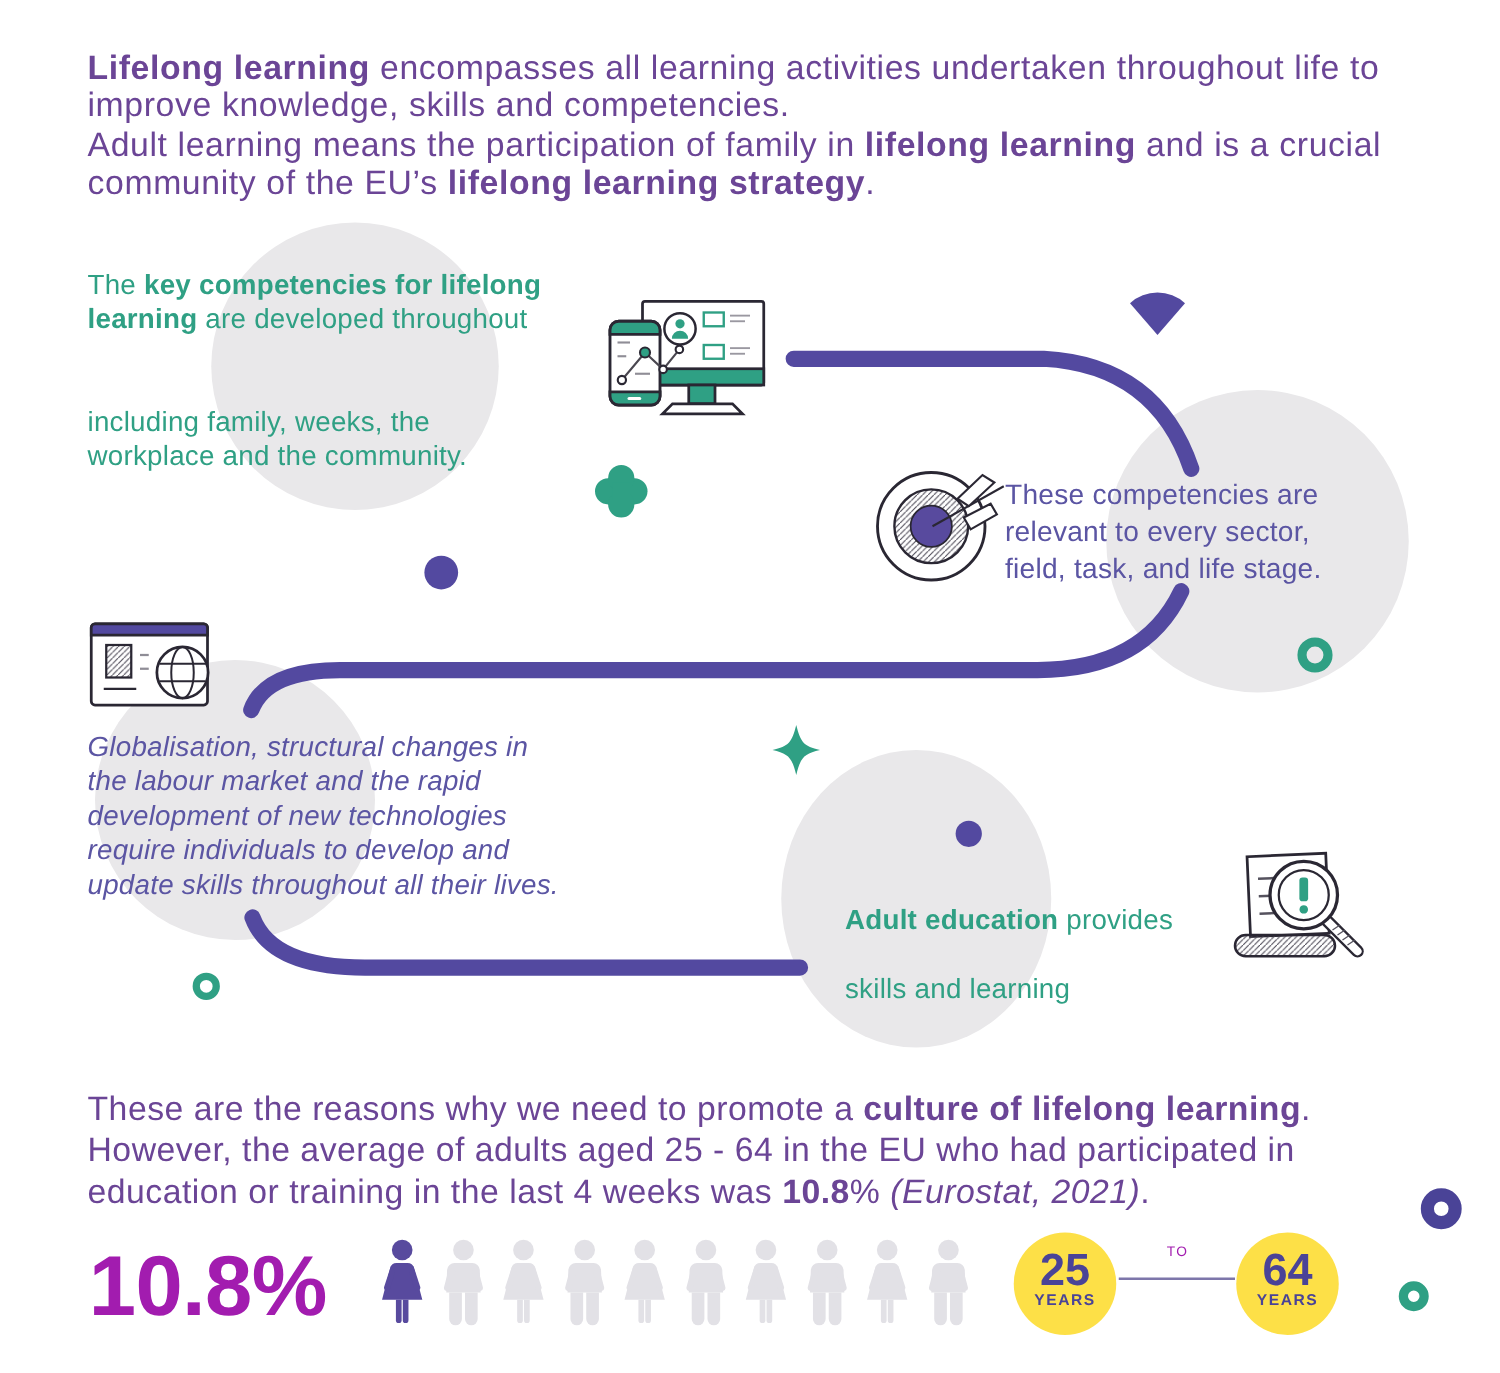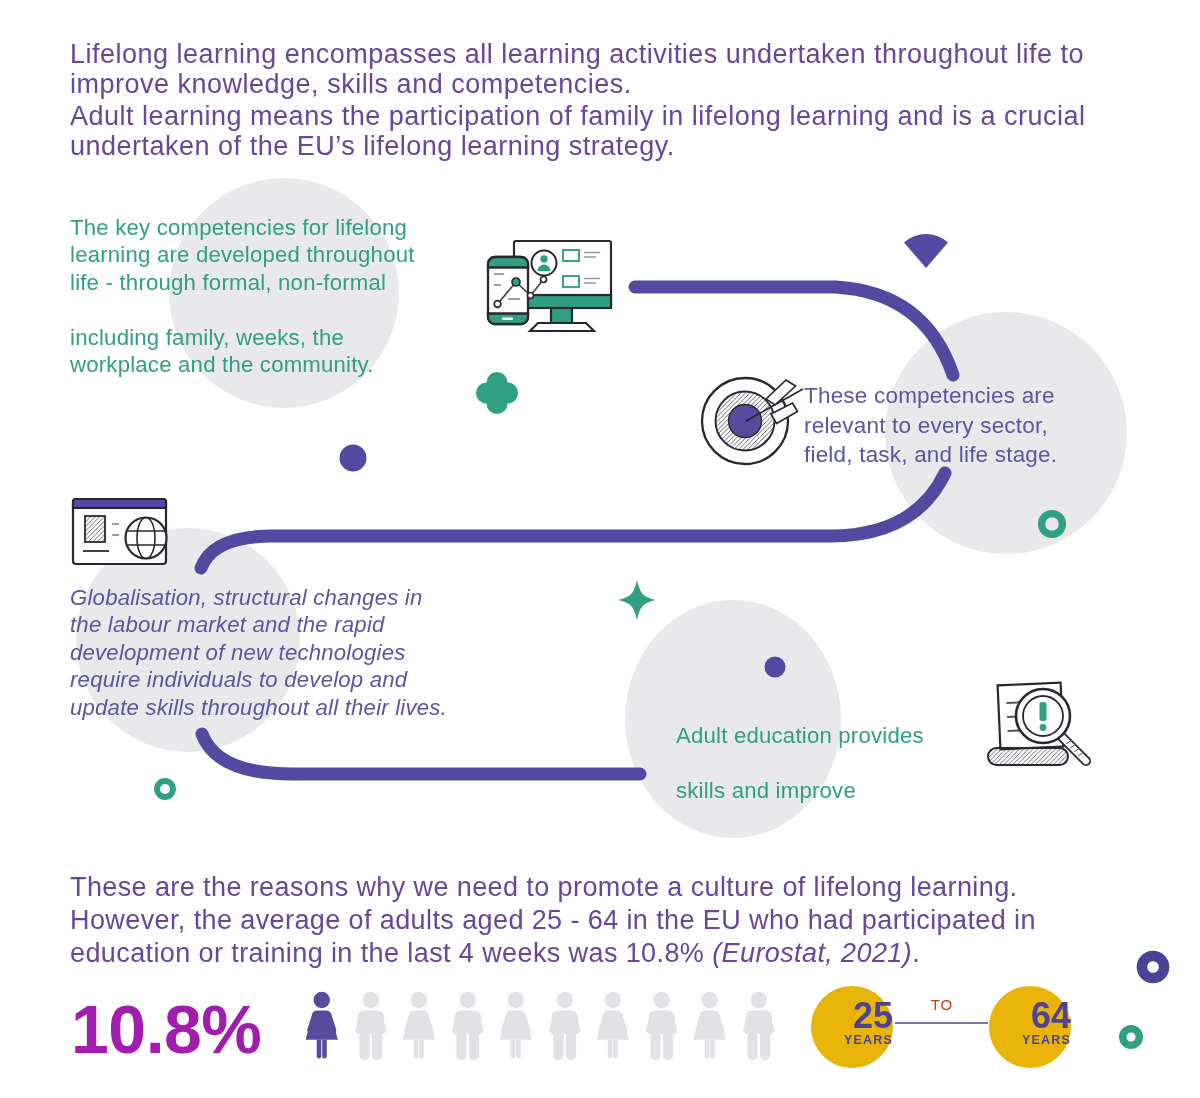--- a/index.html
+++ b/index.html
@@ -1,30 +1,30 @@
 <!DOCTYPE html>
 <html><head>
 <meta charset="utf-8">
 <style>
   html,body{margin:0;padding:0;}
   body{width:1200px;height:1098px;background:#fff;font-family:"Liberation Sans","DejaVu Sans",sans-serif;}
   #canvas{position:relative;width:1200px;height:1098px;overflow:hidden;background:#fff;}
   #art{position:absolute;left:0;top:0;}
   .txt{position:absolute;}
-  .b{font-weight:400;}
+  .b{font-weight:700;}
   .i{font-style:italic;}
   .purple-head{color:#6b4596;font-size:27px;line-height:30px;letter-spacing:0.5px;}
   .green{color:#2fa084;}
   .body-purple{color:#5b55a3;}
   .block{font-size:22.2px;line-height:27.4px;letter-spacing:0.2px;}
-  .age-circle{position:absolute;width:82px;height:82px;border-radius:50%;background:#eab308;color:#4a4397;text-align:right;}
+  .age-circle{position:absolute;width:82px;height:82px;border-radius:50%;background:#fde047;color:#4a4397;text-align:center;}
   .age-num{font-size:36px;font-weight:700;margin-top:12px;line-height:35px;}
   .age-unit{font-size:12.5px;font-weight:700;letter-spacing:1.2px;}
   .range-line{position:absolute;height:1.6px;background:#7d76aa;}
-  .to-label{position:absolute;color:#c2410c;font-size:15px;letter-spacing:1px;font-weight:400;text-align:center;}
+  .to-label{position:absolute;color:#a21caf;font-size:11px;letter-spacing:1px;font-weight:400;text-align:center;}
   #figures{display:flex;gap:3px;}
 </style>
 </head>
 <body>
 
 <div id="canvas">
 <svg id="art" width="1200" height="1098" viewBox="0 0 1200 1098">
   <defs>
     <pattern id="hatch2" patternUnits="userSpaceOnUse" width="4.5" height="4.5">
       <path d="M-1 5.5 L5.5 -1" stroke="#4a4754" stroke-width="0.85"></path>
@@ -150,25 +150,25 @@
           <path d="M1078 756 l6 -4"></path>
     </g>
     <circle cx="1043" cy="716" r="27" stroke-width="2.6"></circle>
     <circle cx="1043" cy="716" r="20" stroke-width="1.8"></circle>
     <rect x="1039.5" y="702" width="7" height="19" rx="2.5" fill="#2fa084" stroke="none"></rect>
     <circle cx="1043" cy="727.5" r="3.4" fill="#2fa084" stroke="none"></circle>
   </g>
 </svg>
 
 <div class="txt purple-head" style="left:70px;top:39px;"><span class="b">Lifelong learning</span><span> encompasses all learning activities undertaken throughout life to</span><br><span>improve knowledge, skills and competencies.</span></div>
-<div class="txt purple-head" style="left:70px;top:101px;"><span>Adult learning means the participation of family in </span><span class="b">lifelong learning</span><span> and is a crucial</span><br><span>undertaken of the EU’s </span><span class="b">lifelong learning strategy</span><span>.</span></div>
-<div class="txt green block" style="left:70px;top:214px;"><span>The </span><span class="b">key competencies for lifelong</span><br><span class="b">learning</span><span> are developed throughout</span><br><span>life - through formal, non-formal</span><br><br><span>including family, weeks, the</span><br><span>workplace and the community.</span></div>
+<div class="txt purple-head" style="left:70px;top:101px;"><span>Adult learning means the participation of family in </span><span class="b">lifelong learning</span><span> and is a crucial</span><br><span>community of the EU’s </span><span class="b">lifelong learning strategy</span><span>.</span></div>
+<div class="txt green block" style="left:70px;top:214px;"><span>The </span><span class="b">key competencies for lifelong</span><br><span class="b">learning</span><span> are developed throughout</span><br><br><br><span>including family, weeks, the</span><br><span>workplace and the community.</span></div>
 <div class="txt body-purple" style="left:804px;top:381px;font-size:22.5px;line-height:29.7px;letter-spacing:0.2px;"><span>These competencies are</span><br><span>relevant to every sector,</span><br><span>field, task, and life stage.</span></div>
 <div class="txt body-purple block" style="left:70px;top:584px;font-style:italic;"><span>Globalisation, structural changes in</span><br><span>the labour market and the rapid</span><br><span>development of new technologies</span><br><span>require individuals to develop and</span><br><span>update skills throughout all their lives.</span></div>
-<div class="txt green block" style="left:676px;top:722px;"><span class="b">Adult education</span><span> provides</span><br><br><span>skills and improve</span></div>
+<div class="txt green block" style="left:676px;top:722px;"><span class="b">Adult education</span><span> provides</span><br><br><span>skills and learning</span></div>
 <div class="txt purple-head" style="left:70px;top:871px;line-height:33px;letter-spacing:0.4px;"><span>These are the reasons why we need to promote a </span><span class="b">culture of lifelong learning</span><span>.</span><br><span>However, the average of adults aged 25 - 64 in the EU who had participated in</span><br><span>education or training in the last 4 weeks was </span><span class="b">10.8</span><span>% </span><span class="i">(Eurostat, 2021)</span><span>.</span></div>
 <div class="txt" style="left:71px;top:990px;font-size:68px;font-weight:700;color:#a21caf;letter-spacing:-0.5px;">10.8%</div>
 <div id="figures" class="txt" style="left:299px;top:990px;">
       <svg viewBox="0 0 48 76" width="45.5" height="73">
         <use href="#fig-female" fill="#584a9e"></use>
       </svg>
       <svg viewBox="0 0 48 76" width="45.5" height="73">
         <use href="#fig-male" fill="#e2e1e6"></use>
       </svg>
       <svg viewBox="0 0 48 76" width="45.5" height="73">

